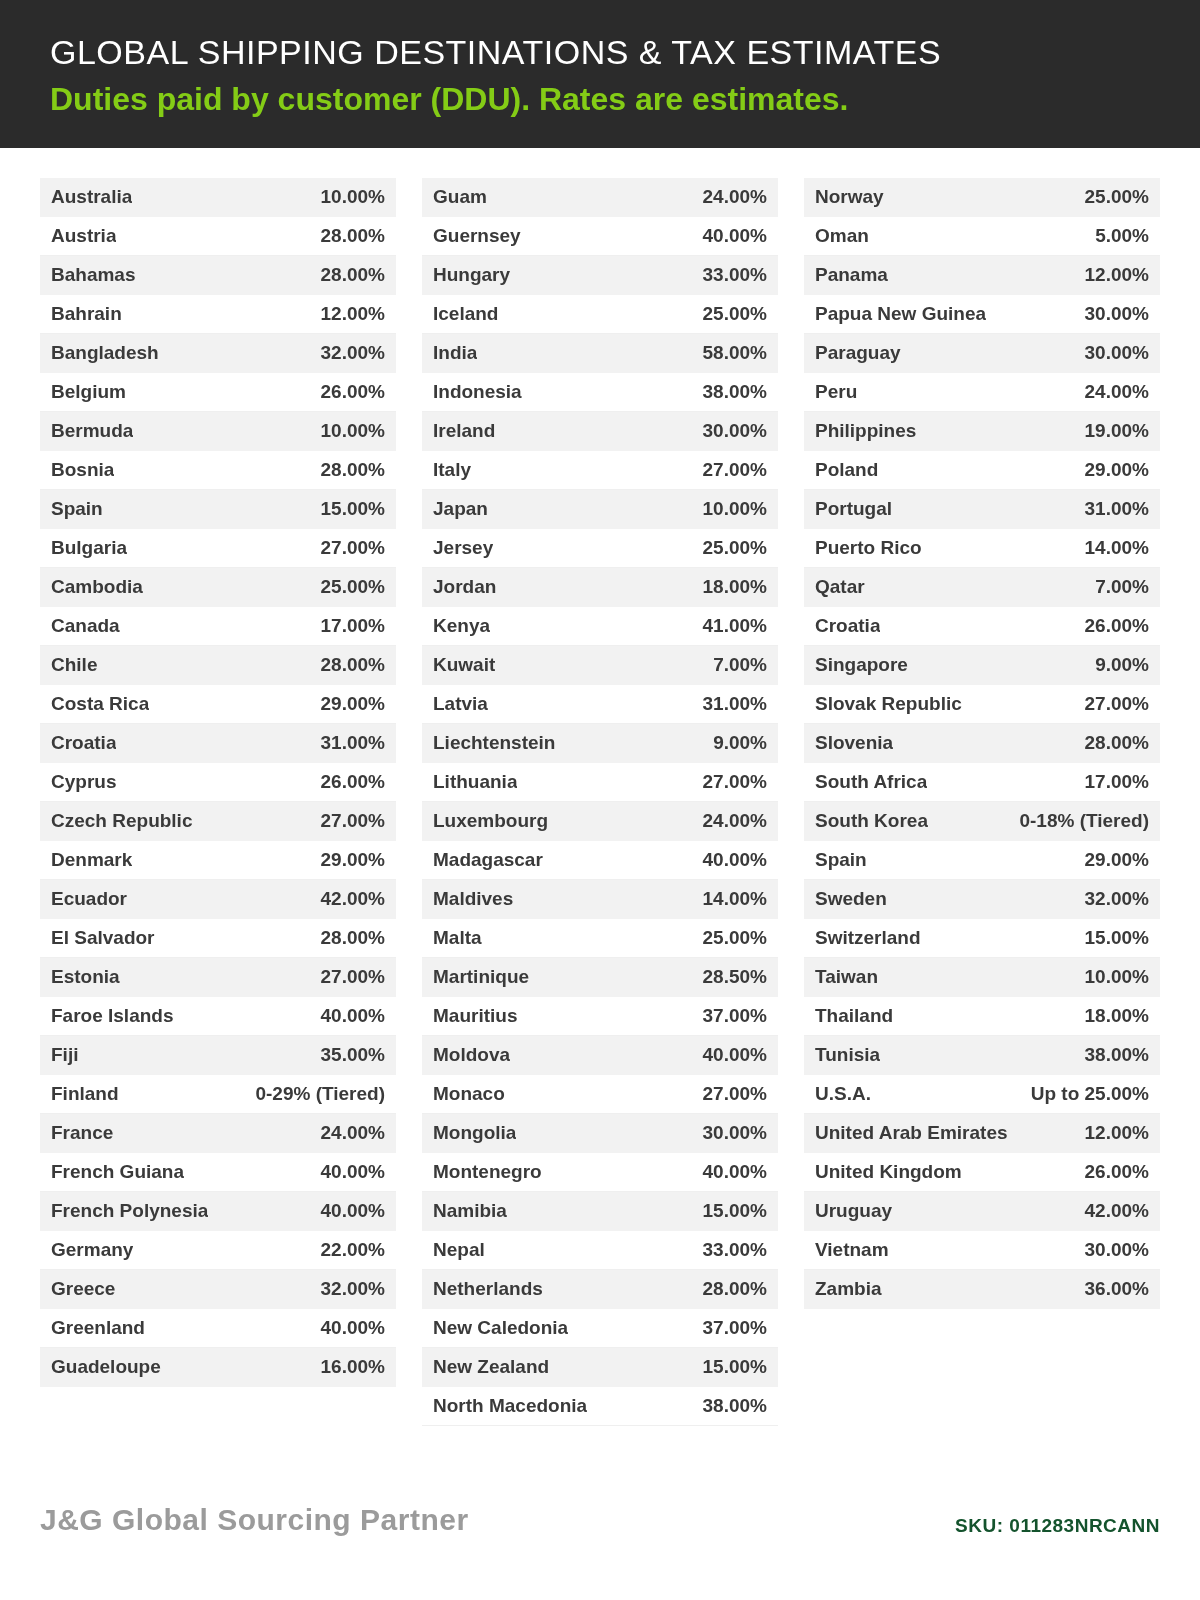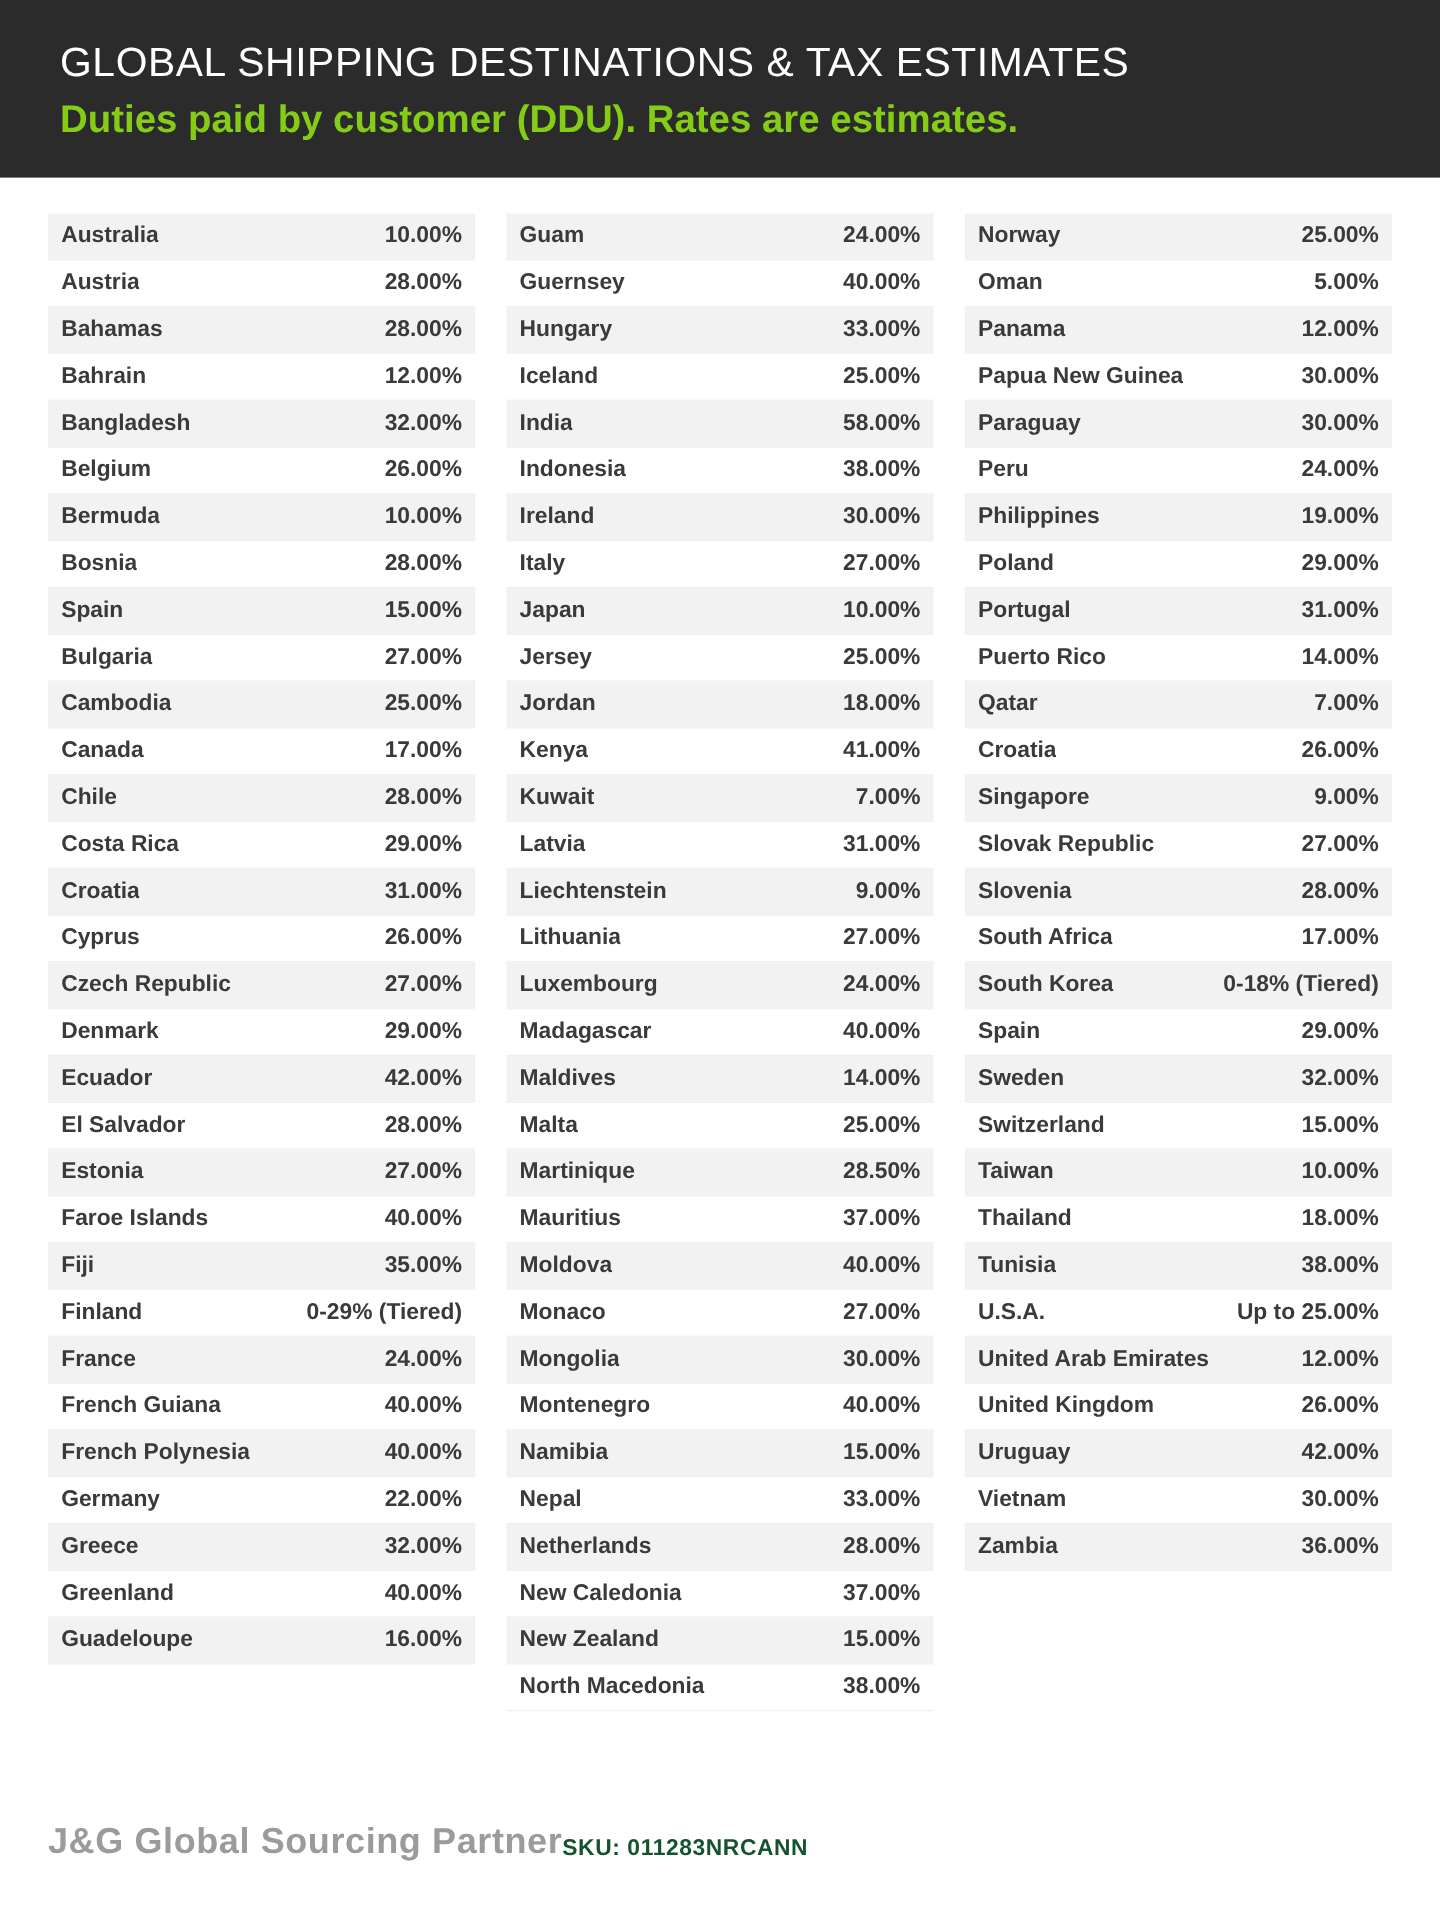--- a/index.html
+++ b/index.html
@@ -61,23 +61,23 @@
     white-space: nowrap;
     overflow: hidden;
   }
   .row .rate {
     color: #3a3a3a;
     white-space: nowrap;
     padding-left: 8px;
   }
   .footer {
     margin-top: auto;
-    padding: 0 40px 48px 40px;
+    padding: 0 40px 63px 40px;
     display: flex;
-    justify-content: flex-start;
+    justify-content: space-between;
     align-items: flex-end;
   }
   .footer .brand {
     font-size: 30px;
     font-weight: 800;
     color: #9b9b9b;
     letter-spacing: 0.5px;
   }
   .footer .sku {
     font-size: 19px;

